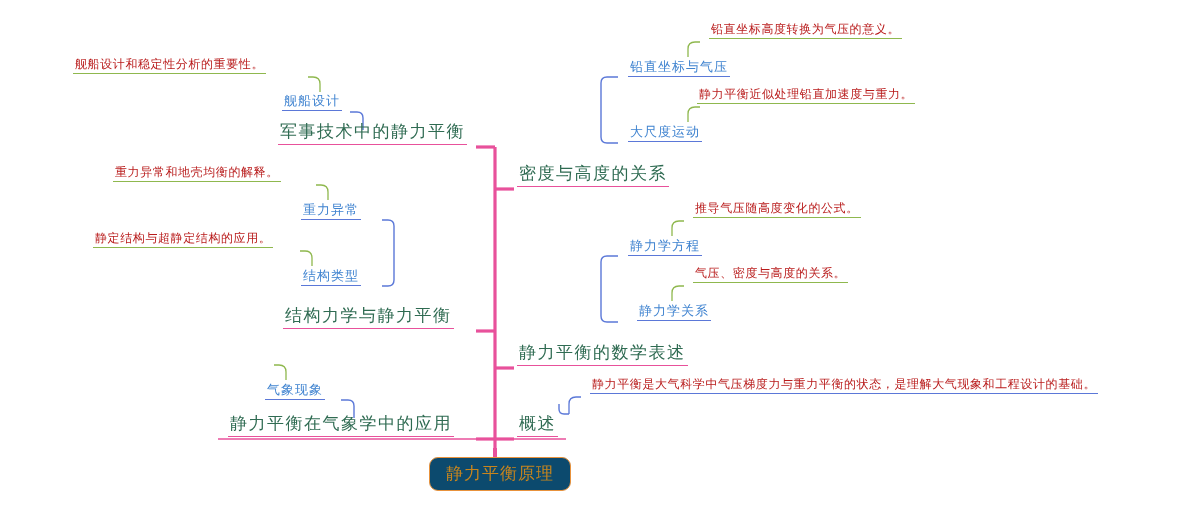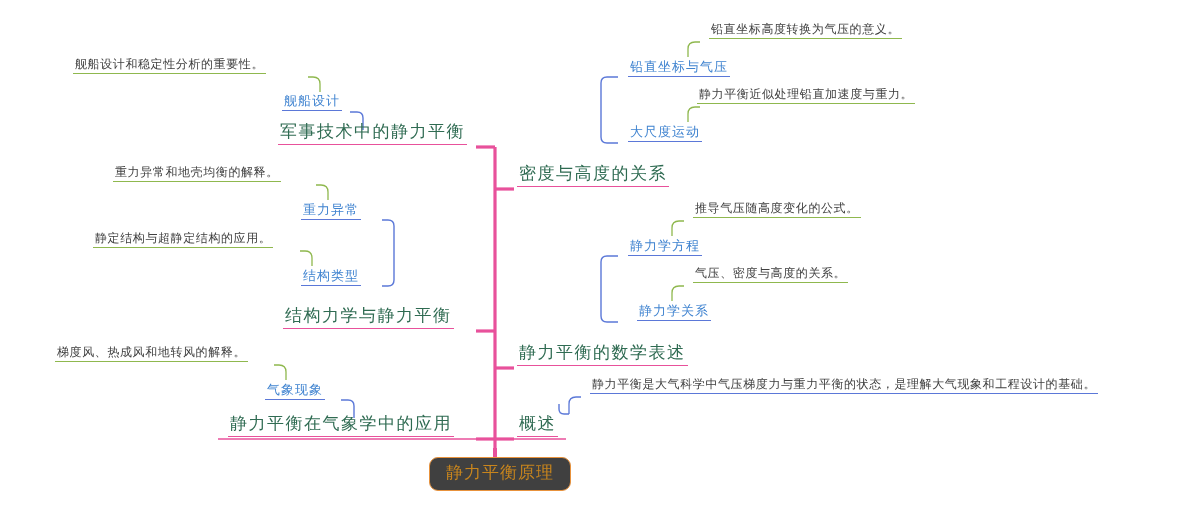--- a/index.html
+++ b/index.html
@@ -13,25 +13,24 @@
   #canvas{position:absolute;left:0;top:0;width:1200px;height:516px;}
   svg.links{position:absolute;left:0;top:0;width:1200px;height:516px;pointer-events:none;}
 
   .node{position:absolute;white-space:nowrap;line-height:1;}
 
   
   .root{
     border:1.6px solid #e8923c;
     border-radius:9px;
     color:#c8851d;
-    background:#404040;
+    background:#0c4a6e;
     font-size:17px;
     padding:7px 16px 8px 16px;
     letter-spacing:1px;
-    font-family:Liberation Mono, monospace;
   }
 
   
   .main{
     color:#2f6b52;
     font-size:17px;
     letter-spacing:1.5px;
     padding:0 2px 4px 2px;
     border-bottom:1.6px solid #e8519b;
   }
@@ -40,21 +39,21 @@
   .sub{
     color:#3f83d0;
     font-size:13px;
     letter-spacing:1px;
     padding:0 2px 3px 2px;
     border-bottom:1.5px solid #5b78d8;
   }
 
   
   .leaf{
-    color:#404040;
+    color:#b91c1c;
     font-size:12px;
     letter-spacing:0.6px;
     padding:0 2px 3px 2px;
     border-bottom:1.3px solid #8fb84e;
   }
   
   .leaf.indigo{border-bottom-color:#5b78d8;}
 </style>
 </head>
 <body>
@@ -158,17 +157,16 @@
   <div class="node leaf" style="left:697px;top:88px;">静力平衡近似处理铅直加速度与重力。</div>
 
   <div class="node leaf" style="left:113px;top:166px;">重力异常和地壳均衡的解释。</div>
 
   <div class="node leaf" style="left:93px;top:232px;">静定结构与超静定结构的应用。</div>
 
   <div class="node leaf" style="left:693px;top:202px;">推导气压随高度变化的公式。</div>
 
   <div class="node leaf" style="left:693px;top:267px;">气压、密度与高度的关系。</div>
 
-  <div class="node leaf" style="left:55px;top:346px;">梯度风、热成风和地转风的解释。</div>
 
   <div class="node leaf indigo" style="left:590px;top:378px;">静力平衡是大气科学中气压梯度力与重力平衡的状态，是理解大气现象和工程设计的基础。</div>
 
 </div>
 
 </body></html>

